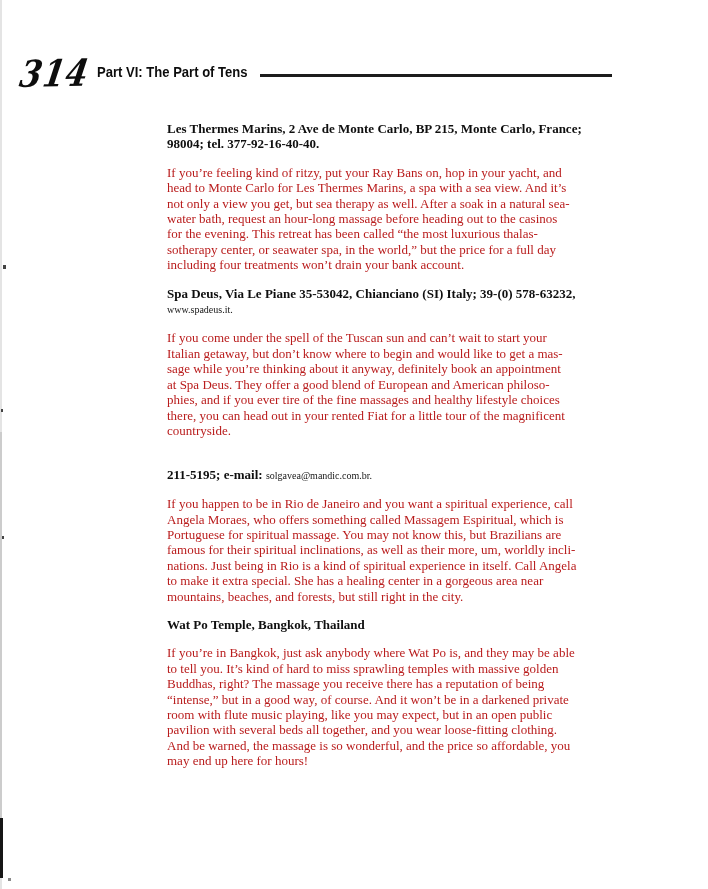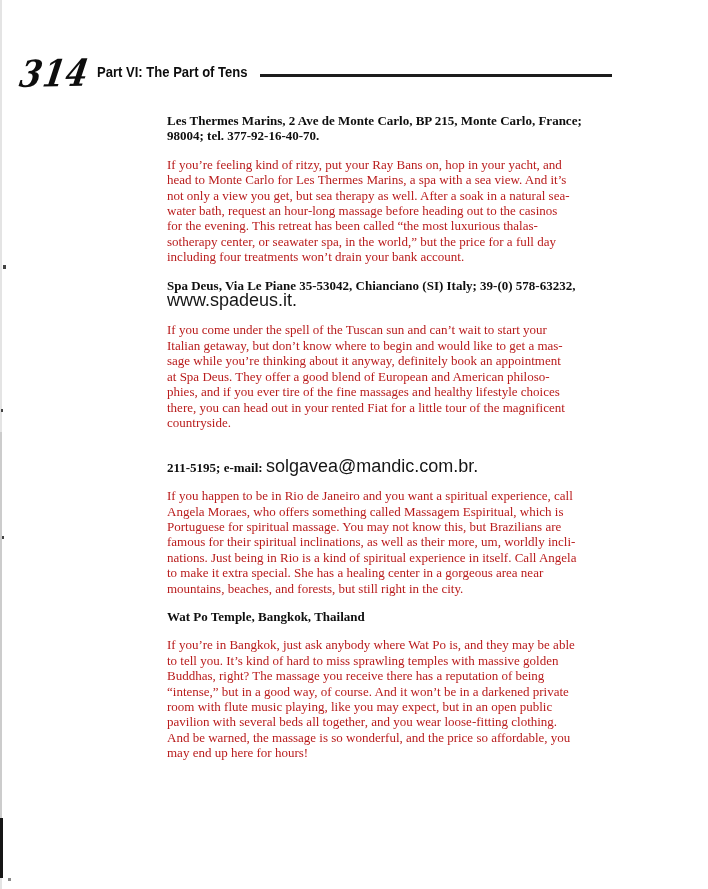--- a/index.html
+++ b/index.html
@@ -35,37 +35,37 @@
     position: absolute; left: 260px; top: 74px;
     width: 352px; height: 2.5px;
     background: #1c1c1c;
   }
 
   
   .content {
     position: absolute; left: 167px; top: 113px; width: 500px;
   }
   .entry-heading {
-    margin: 0 0 13px 0;
+    margin: 8px 0 13px 0;
     font-family: "Liberation Serif", serif;
     font-weight: bold;
     font-size: 13px; line-height: 15.4px;
     white-space: pre;
     color: #0f0f0f;
   }
   .entry-body {
     margin: 0 0 13px 0;
     font-size: 13px; line-height: 15.4px;
     white-space: pre;
     color: #b91c1c;
   }
   .mono {
-    font-family: Liberation Sans, sans-serif;
+    font-family: Liberation Serif, serif;
     font-weight: normal;
-    font-size: 18px;
+    font-size: 10px;
     color: #161616;
   }
 
   
   .edge-strip  { position: absolute; left: 0; top: 0; width: 2px; height: 889px; background: #e4e4e4; }
   .edge-strip-dark { position: absolute; left: 0; top: 432px; width: 2px; height: 386px; background: #cccccc; }
   .edge-black  { position: absolute; left: 0; top: 818px; width: 3px; height: 60px; background: #161616; }
   .speck { position: absolute; background: #444444; }
   .speck-1 { left: 3px; top: 265px; width: 3px; height: 4px; }
   .speck-2 { left: 1px; top: 409px; width: 2px; height: 3px; }
@@ -85,21 +85,21 @@
   <div class="speck speck-3"></div>
   <div class="speck speck-4"></div>
 
   <div class="page-number">314</div>
   <div class="part-title">Part VI: The Part of Tens</div>
   <div class="header-rule"></div>
 
   <div class="content">
 
     <section>
-      <h3 class="entry-heading"><span>Les Thermes Marins, 2 Ave de Monte Carlo, BP 215, Monte Carlo, France;</span><br><span>98004; tel. 377-92-16-40-70.</span></h3>
+      <h3 class="entry-heading"><span>Les Thermes Marins, 2 Ave de Monte Carlo, BP 215, Monte Carlo, France;</span><br><span>98004; tel. 377-92-16-40-40.</span></h3>
       <p class="entry-body">If you’re feeling kind of ritzy, put your Ray Bans on, hop in your yacht, and
 head to Monte Carlo for Les Thermes Marins, a spa with a sea view. And it’s
 not only a view you get, but sea therapy as well. After a soak in a natural sea-
 water bath, request an hour-long massage before heading out to the casinos
 for the evening. This retreat has been called “the most luxurious thalas-
 sotherapy center, or seawater spa, in the world,” but the price for a full day
 including four treatments won’t drain your bank account.</p>
     </section>
 
     <section>

